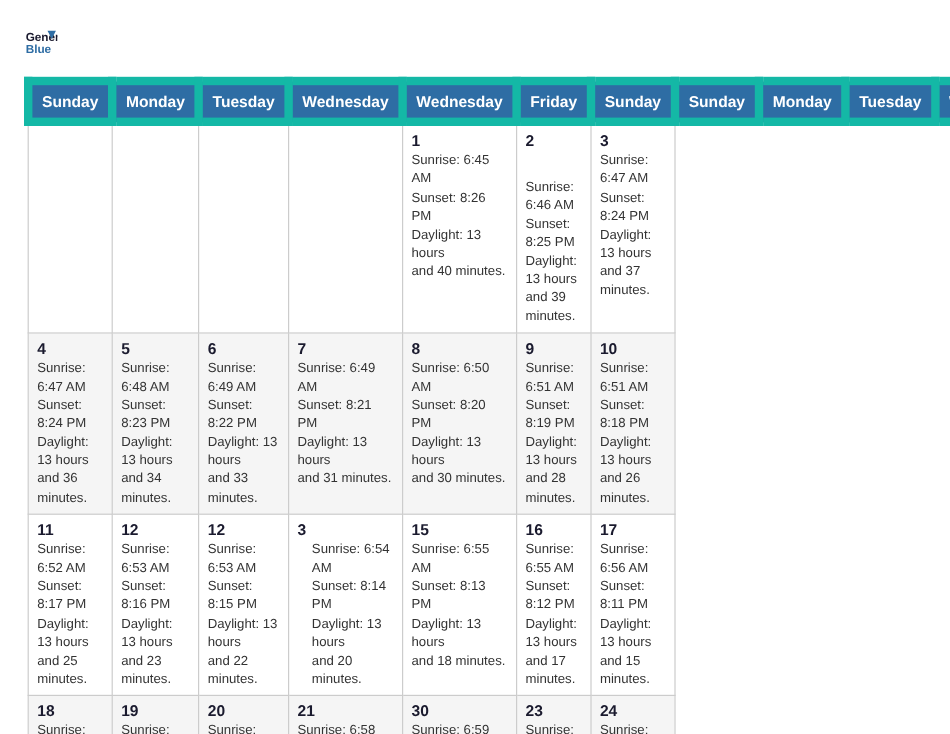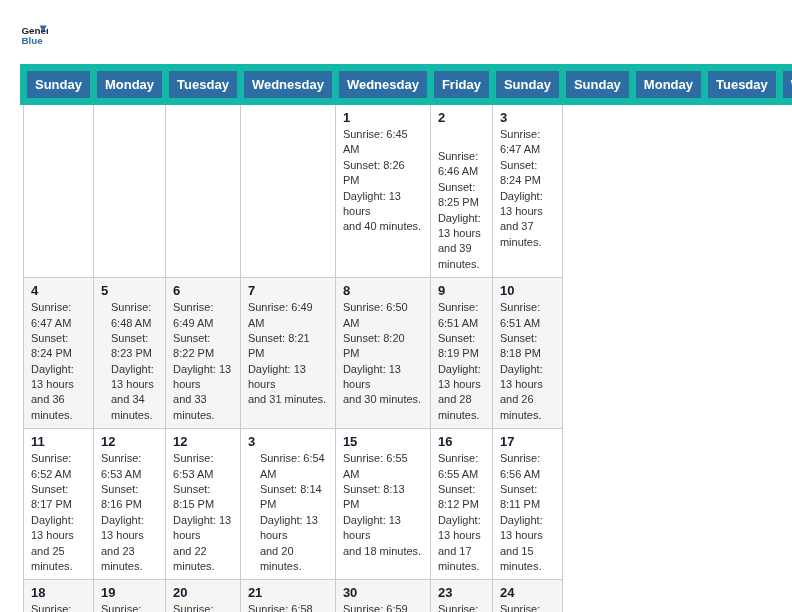--- a/index.html
+++ b/index.html
@@ -145,21 +145,21 @@
       <tr>
         <td>
           <span class="day-number">4</span>
           <div class="day-detail" style="white-space: pre-line;">Sunrise: 6:47 AM
 Sunset: 8:24 PM
 Daylight: 13 hours
 and 36 minutes.</div>
         </td>
         <td>
           <span class="day-number">5</span>
-          <div class="day-detail" style="white-space: pre-line; margin-left: 10px;">Sunrise: 6:48 AM
+          <div class="day-detail" style="white-space: pre-line;">Sunrise: 6:48 AM
 Sunset: 8:23 PM
 Daylight: 13 hours
 and 34 minutes.</div>
         </td>
         <td>
           <span class="day-number">6</span>
           <div class="day-detail" style="white-space: pre-line;">Sunrise: 6:49 AM
 Sunset: 8:22 PM
 Daylight: 13 hours
 and 33 minutes.</div>

